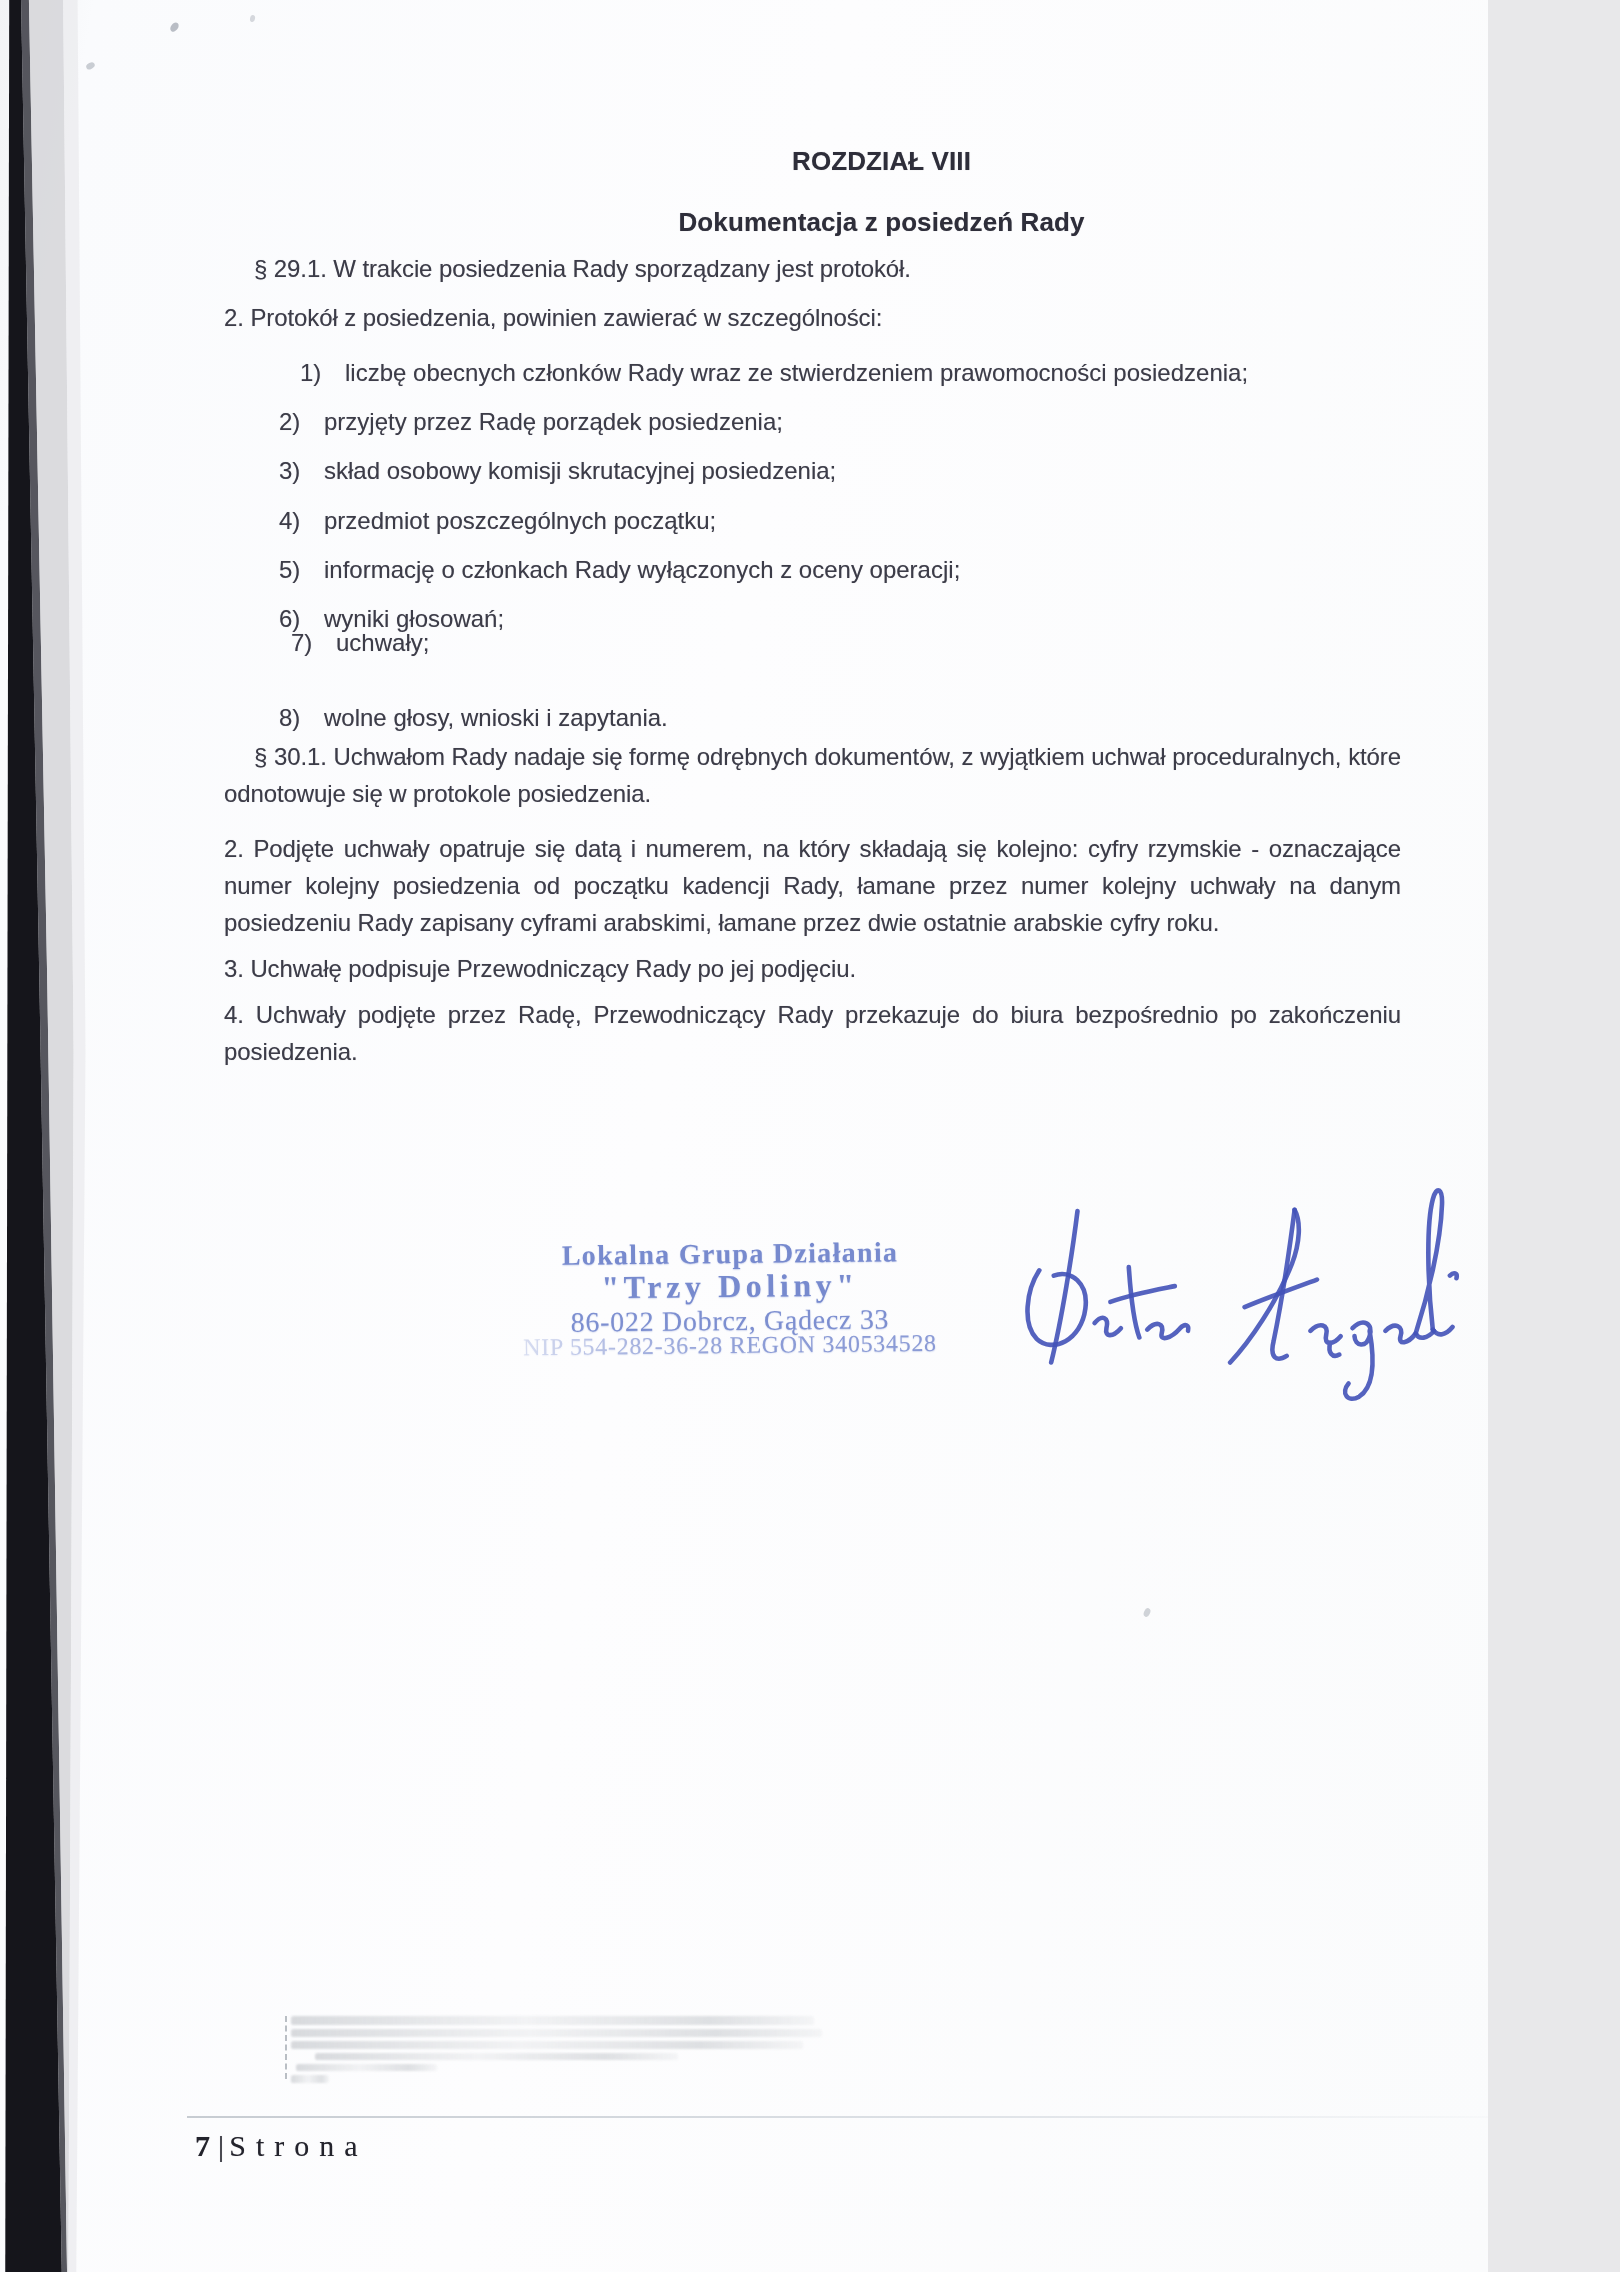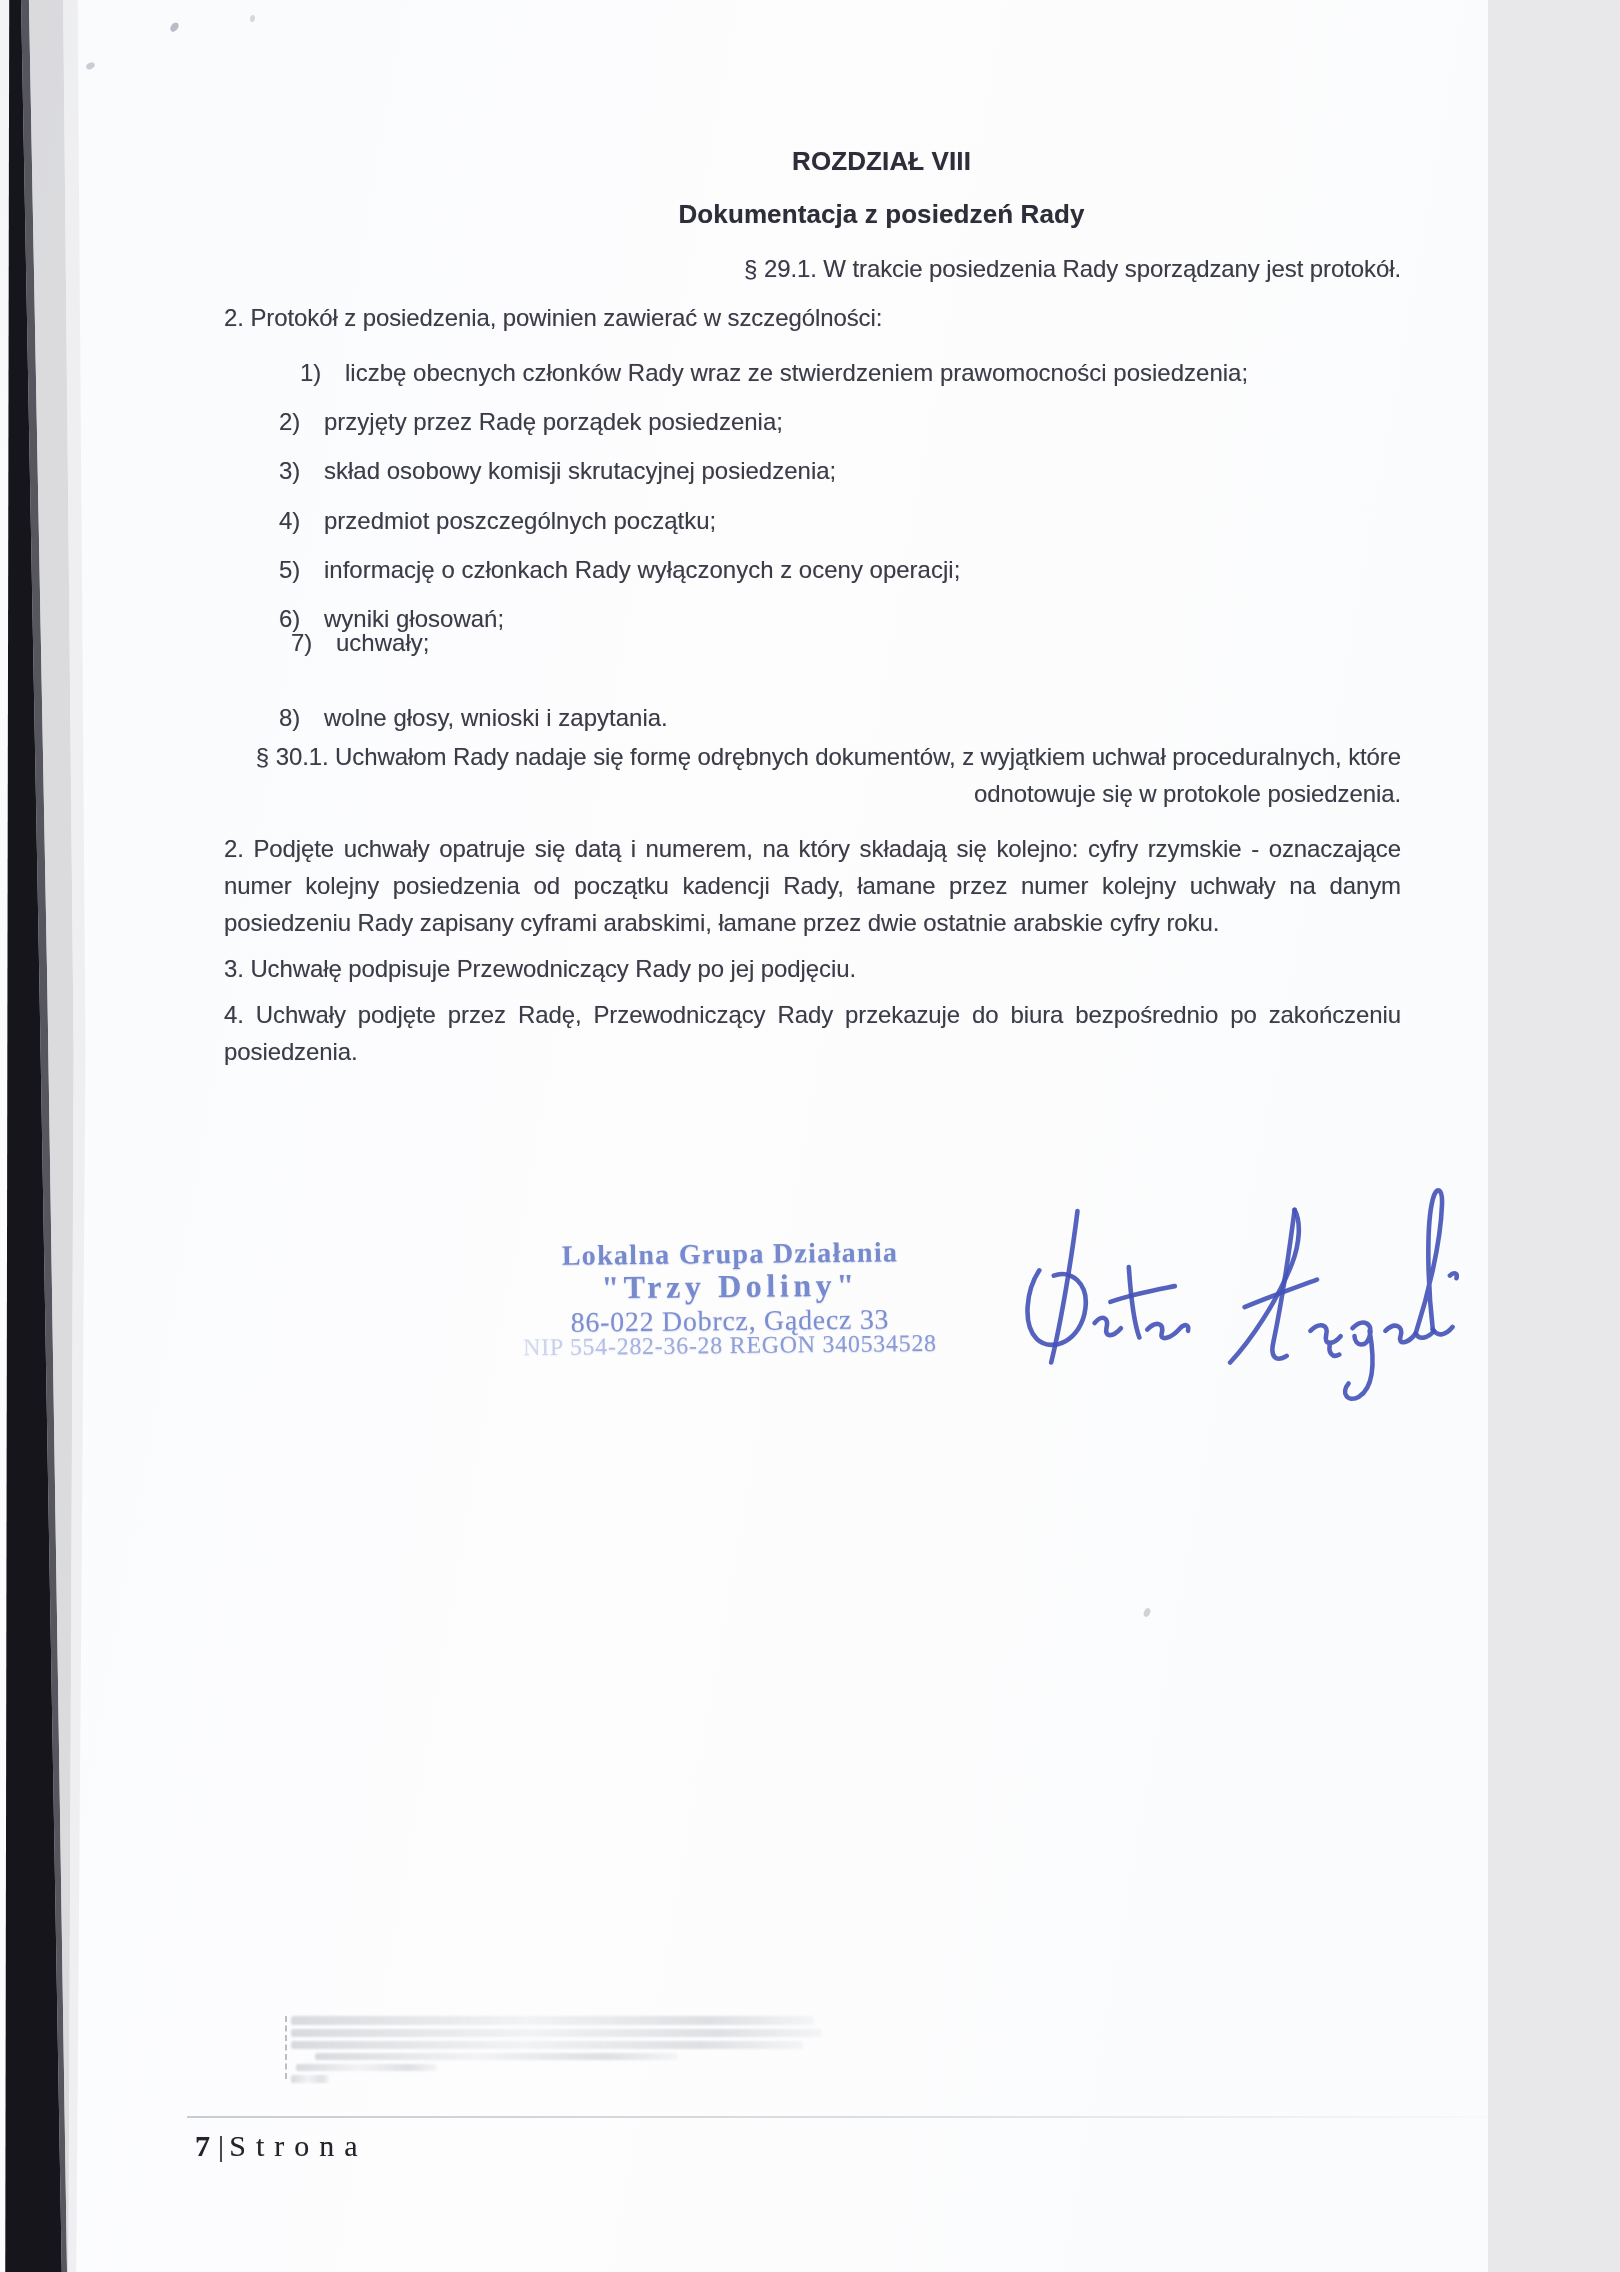--- a/index.html
+++ b/index.html
@@ -11,21 +11,21 @@
     color:#3c3c48;
   }
   .edge-svg{position:absolute;left:0;top:0;width:1620px;height:2273px;pointer-events:none;}
   .txt{
     position:absolute;left:224px;width:1177px;
     font-size:24px;line-height:37px;letter-spacing:-0.1px;
     color:#3c3c48;text-shadow:0 0 0.7px rgba(62,62,78,.38);
     margin:0;
   }
   .just{text-align:justify;text-justify:inter-word;}
-  .sect{text-indent:30px;text-align:right;}
+  .sect{text-indent:30px;}
   .title{
     position:absolute;left:224px;width:1315px;text-align:center;margin:0;
     font-size:26px;font-weight:bold;color:#2e2e3a;letter-spacing:0.1px;
     text-shadow:0 0 0.7px rgba(46,46,58,.45);
   }
   .li-row{position:absolute;left:279px;width:1131px;font-size:24px;line-height:37px;margin:0;
     color:#3c3c48;text-shadow:0 0 0.7px rgba(62,62,78,.38);}
   .li-num{display:inline-block;width:45px;}
   
   .stamp-line{
@@ -81,21 +81,21 @@
     <polygon points="44,0 96,0 112,1600 104,3456 102,3456 72,1500" fill="#d5d5d8" opacity="0.85"></polygon>
     <polygon points="96,0 118,0 130,1600 116,3456 104,3456 112,1600" fill="#e9e9ec" opacity="0.7"></polygon>
   </svg>
 
   <div class="speck sp1"></div>
   <div class="speck sp2"></div>
   <div class="speck sp3"></div>
   <div class="speck sp4"></div>
 
   <h1 class="title" style="top:146px;">ROZDZIAŁ VIII</h1>
-  <h2 class="title" style="top:199px;">Dokumentacja z posiedzeń Rady</h2>
+  <h2 class="title" style="top:207px;">Dokumentacja z posiedzeń Rady</h2>
 
   <p class="txt sect" style="top:250px;">§ 29.1. W trakcie posiedzenia Rady sporządzany jest protokół.</p>
   <p class="txt" style="top:299px;">2. Protokół z posiedzenia, powinien zawierać w szczególności:</p>
 
   <p class="li-row" style="top:354px;margin-left:21px;"><span class="li-num">1)</span><span>liczbę obecnych członków Rady wraz ze stwierdzeniem prawomocności posiedzenia;</span></p>
   <p class="li-row" style="top:403px;"><span class="li-num">2)</span><span>przyjęty przez Radę porządek posiedzenia;</span></p>
   <p class="li-row" style="top:452px;"><span class="li-num">3)</span><span>skład osobowy komisji skrutacyjnej posiedzenia;</span></p>
   <p class="li-row" style="top:502px;"><span class="li-num">4)</span><span>przedmiot poszczególnych początku;</span></p>
   <p class="li-row" style="top:551px;"><span class="li-num">5)</span><span>informację o członkach Rady wyłączonych z oceny operacji;</span></p>
   <p class="li-row" style="top:600px;"><span class="li-num">6)</span><span>wyniki głosowań;</span></p>

